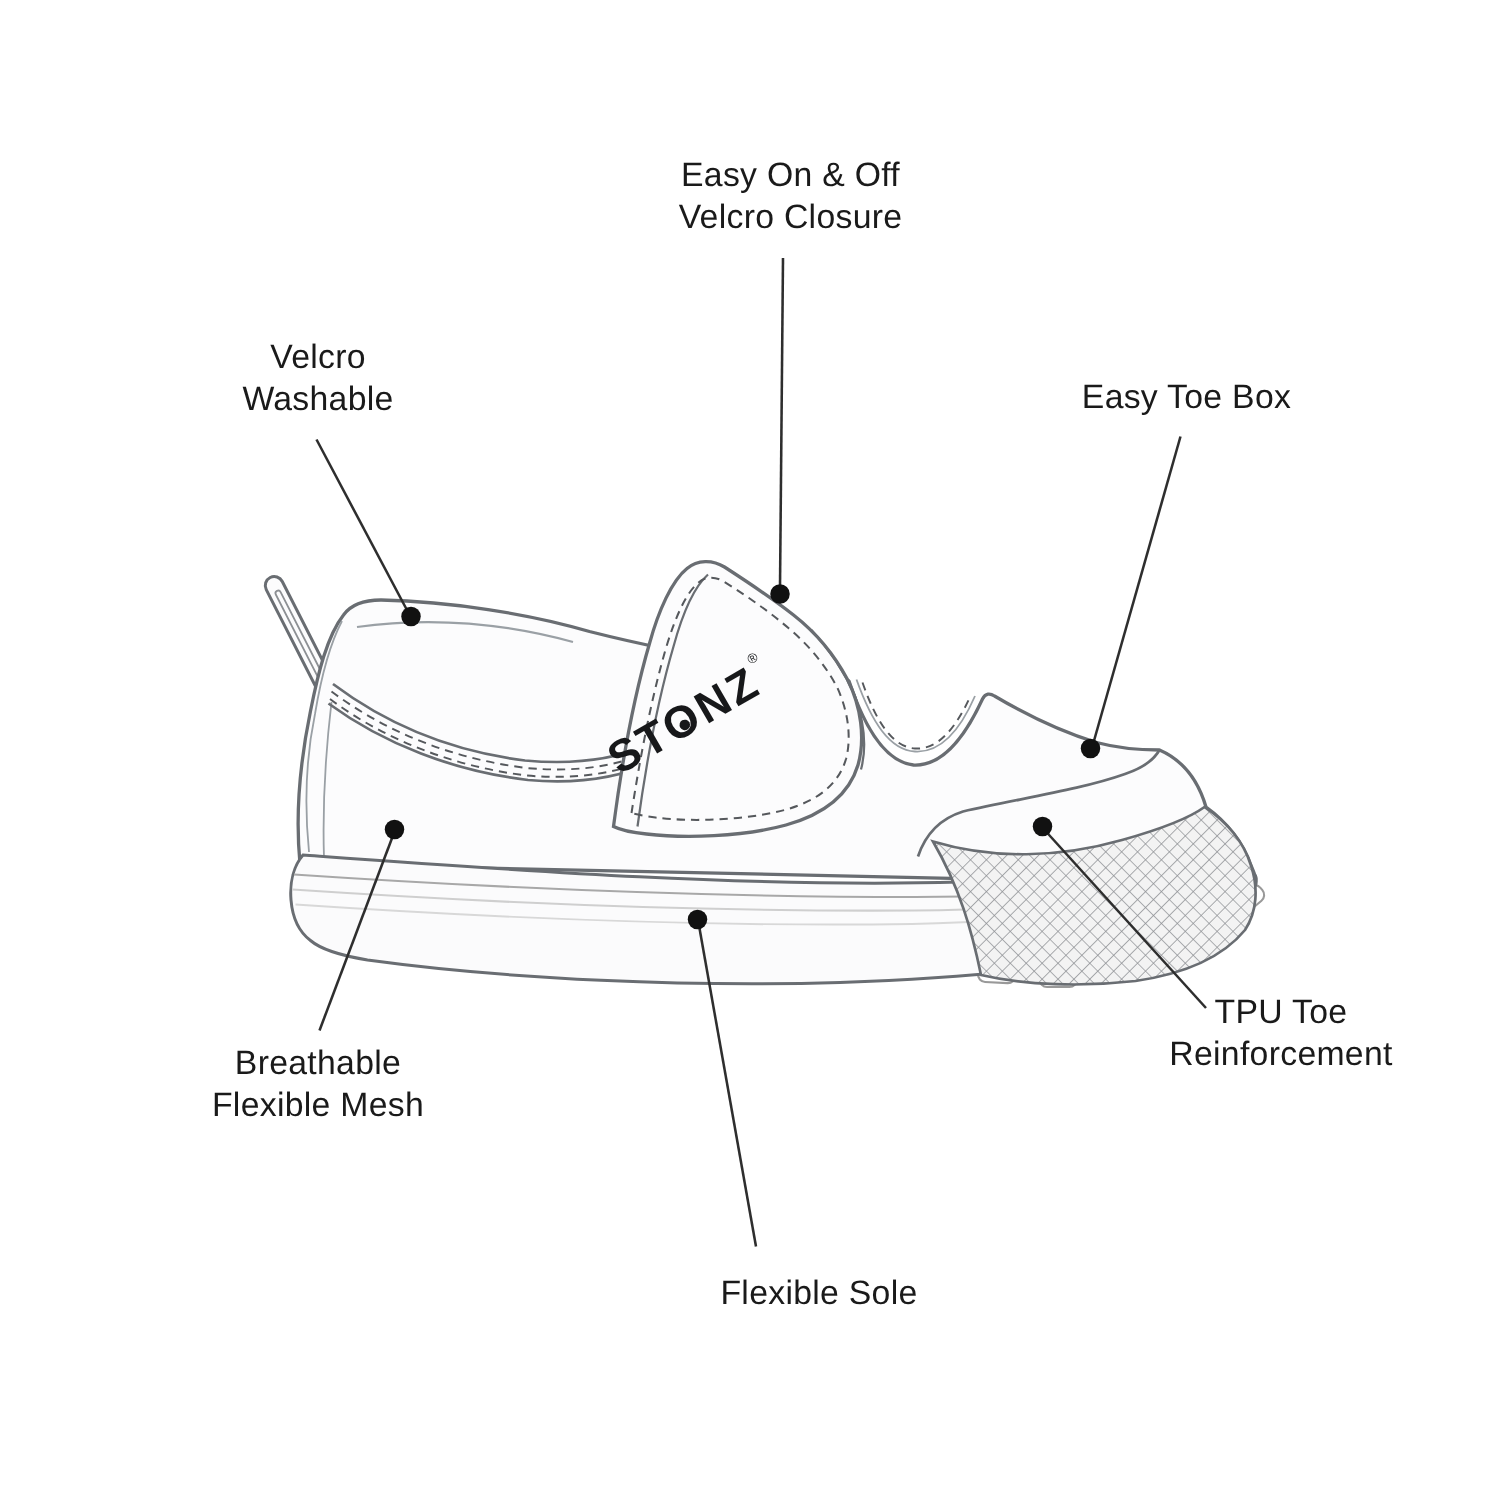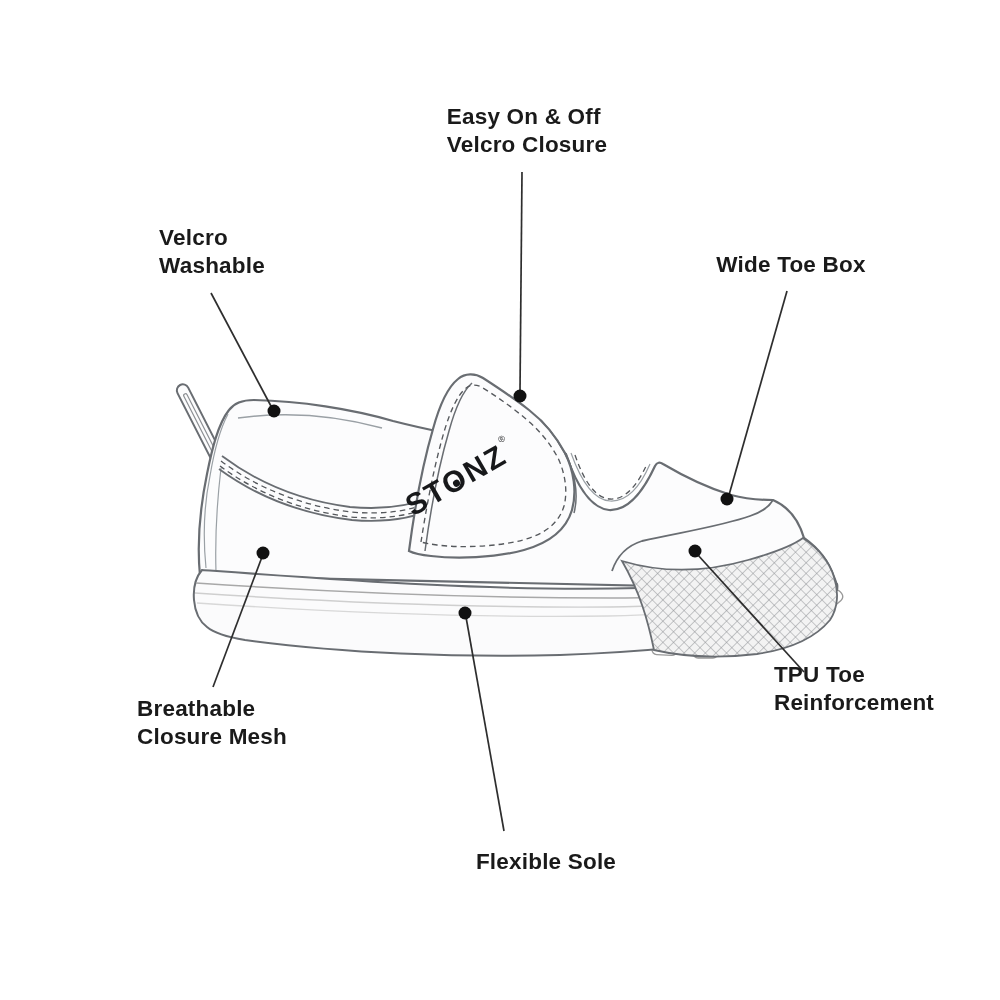--- a/index.html
+++ b/index.html
@@ -3,22 +3,22 @@
 <meta charset="utf-8">
 <style>
   html,body{margin:0;padding:0;background:#fff;}
   .stage{
     position:relative;width:1000px;height:1000px;background:#fff;overflow:hidden;
     font-family:"Liberation Sans", sans-serif;
   }
   .diagram-svg{position:absolute;left:0;top:0;}
   .callout-label{
     position:absolute;transform:translateX(-50%);
-    font-weight:bold;font-size:22.5px;line-height:28px;
-    color:var(--text-color,#1a1a1a);text-align:left;white-space:pre-line;
+    font-weight:normal;font-size:22.5px;line-height:28px;
+    color:var(--text-color,#1a1a1a);text-align:center;white-space:pre-line;
     letter-spacing:.2px;
   }
 </style>
 </head>
 <body style="background: rgb(255, 255, 255);">
 
 <div class="stage">
 
   <svg class="diagram-svg" width="1000" height="1000" viewBox="0 0 1000 1000">
     <defs>
@@ -147,23 +147,23 @@
       <circle cx="465" cy="613" r="6.5"></circle>
     </g>
   </svg>
 
   <div class="callout-label" style="left:527px;top:103px;">Easy On &amp; Off
 Velcro Closure</div>
 
   <div class="callout-label" style="left:212px;top:224px;">Velcro
 Washable</div>
 
-  <div class="callout-label" style="left:791px;top:251px;">Wide Toe Box</div>
+  <div class="callout-label" style="left:791px;top:251px;">Easy Toe Box</div>
 
   <div class="callout-label" style="left:212px;top:695px;">Breathable
-Closure Mesh</div>
+Flexible Mesh</div>
 
   <div class="callout-label" style="left:808px;top:661px;margin-left:46px;">TPU Toe
 Reinforcement</div>
 
   <div class="callout-label" style="left:506px;top:848px;margin-left:40px;">Flexible Sole</div>
 
 </div>
 
 </body></html>

